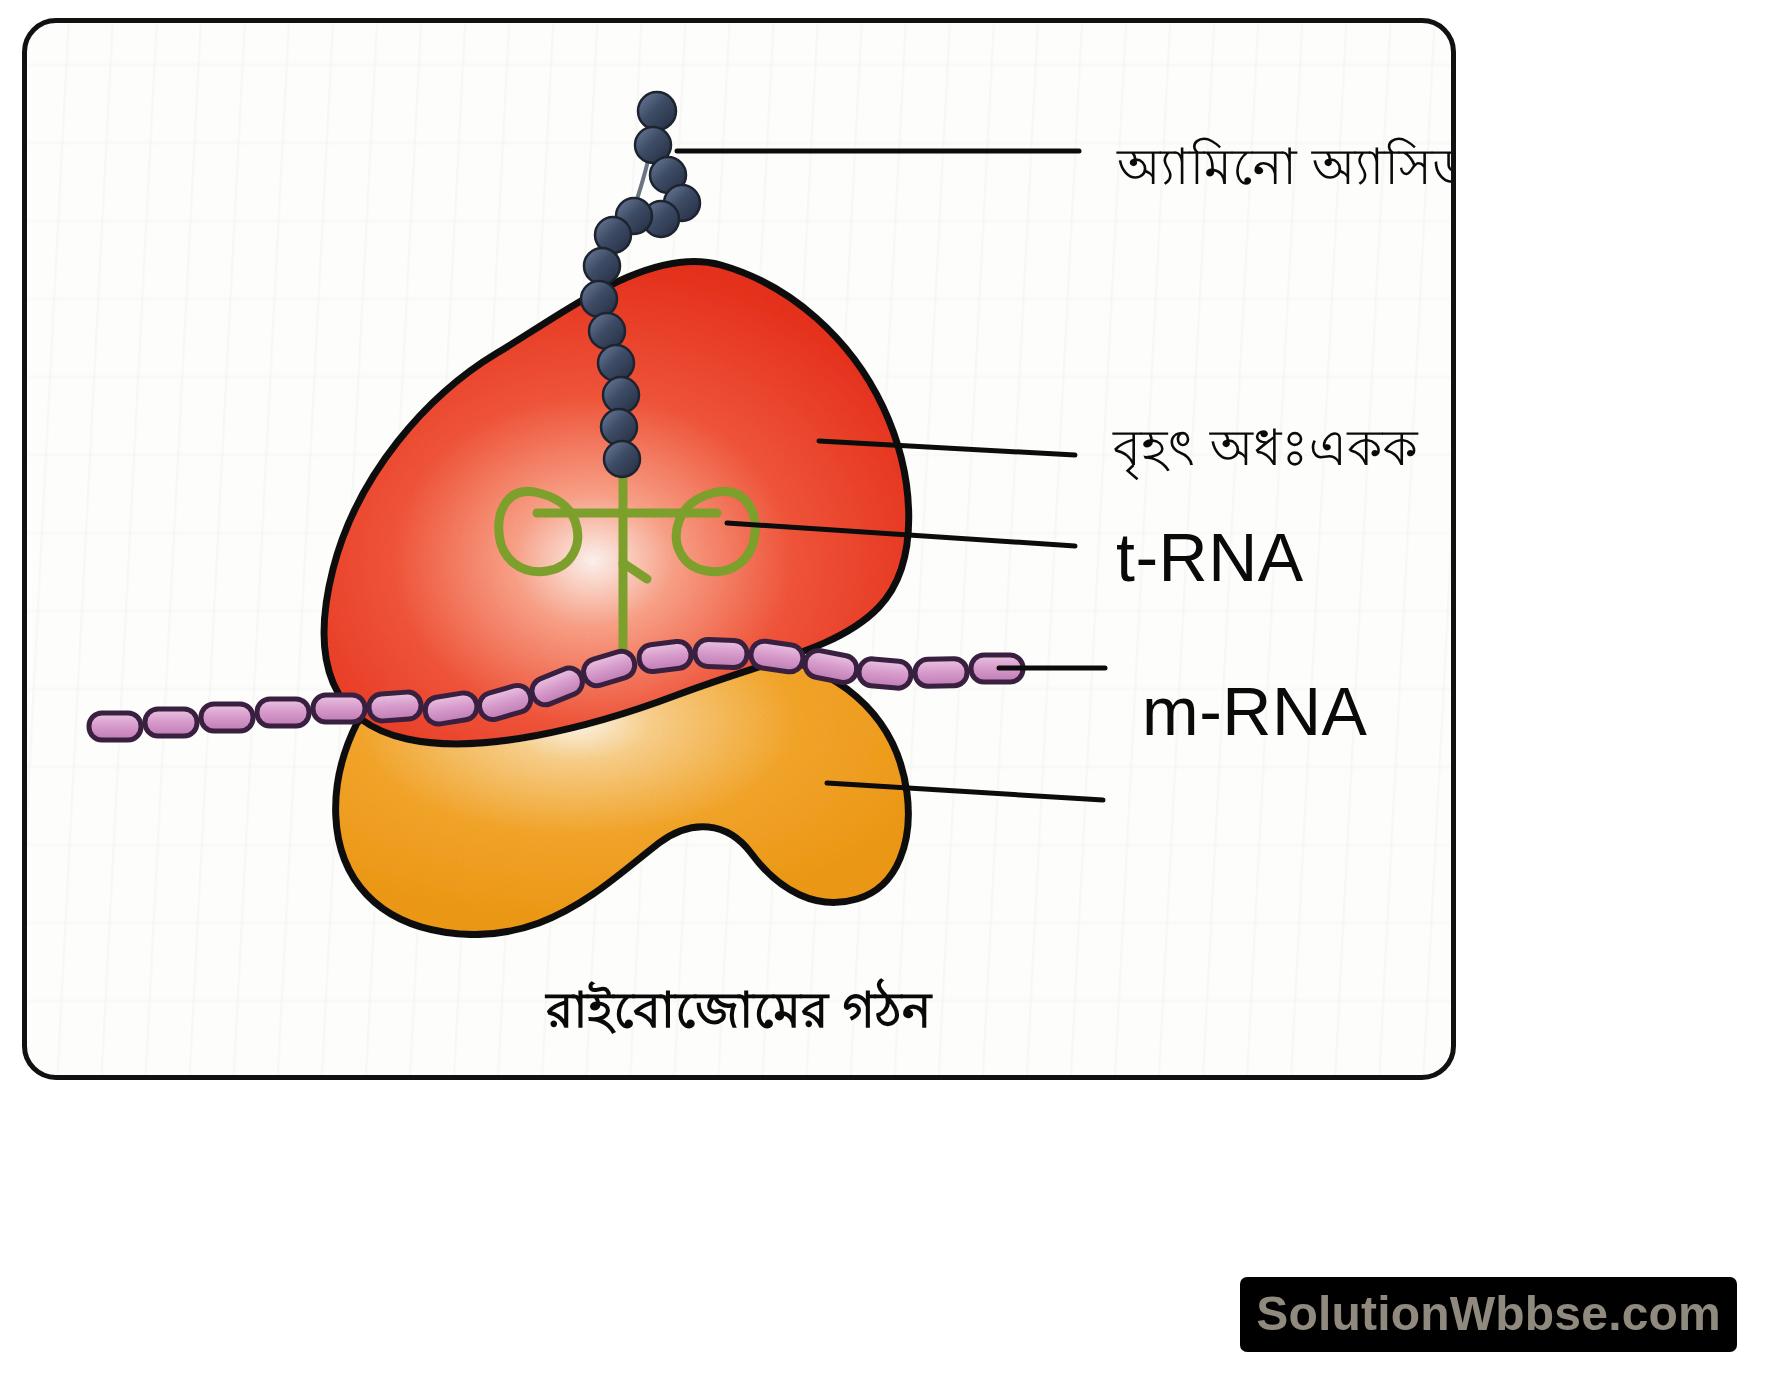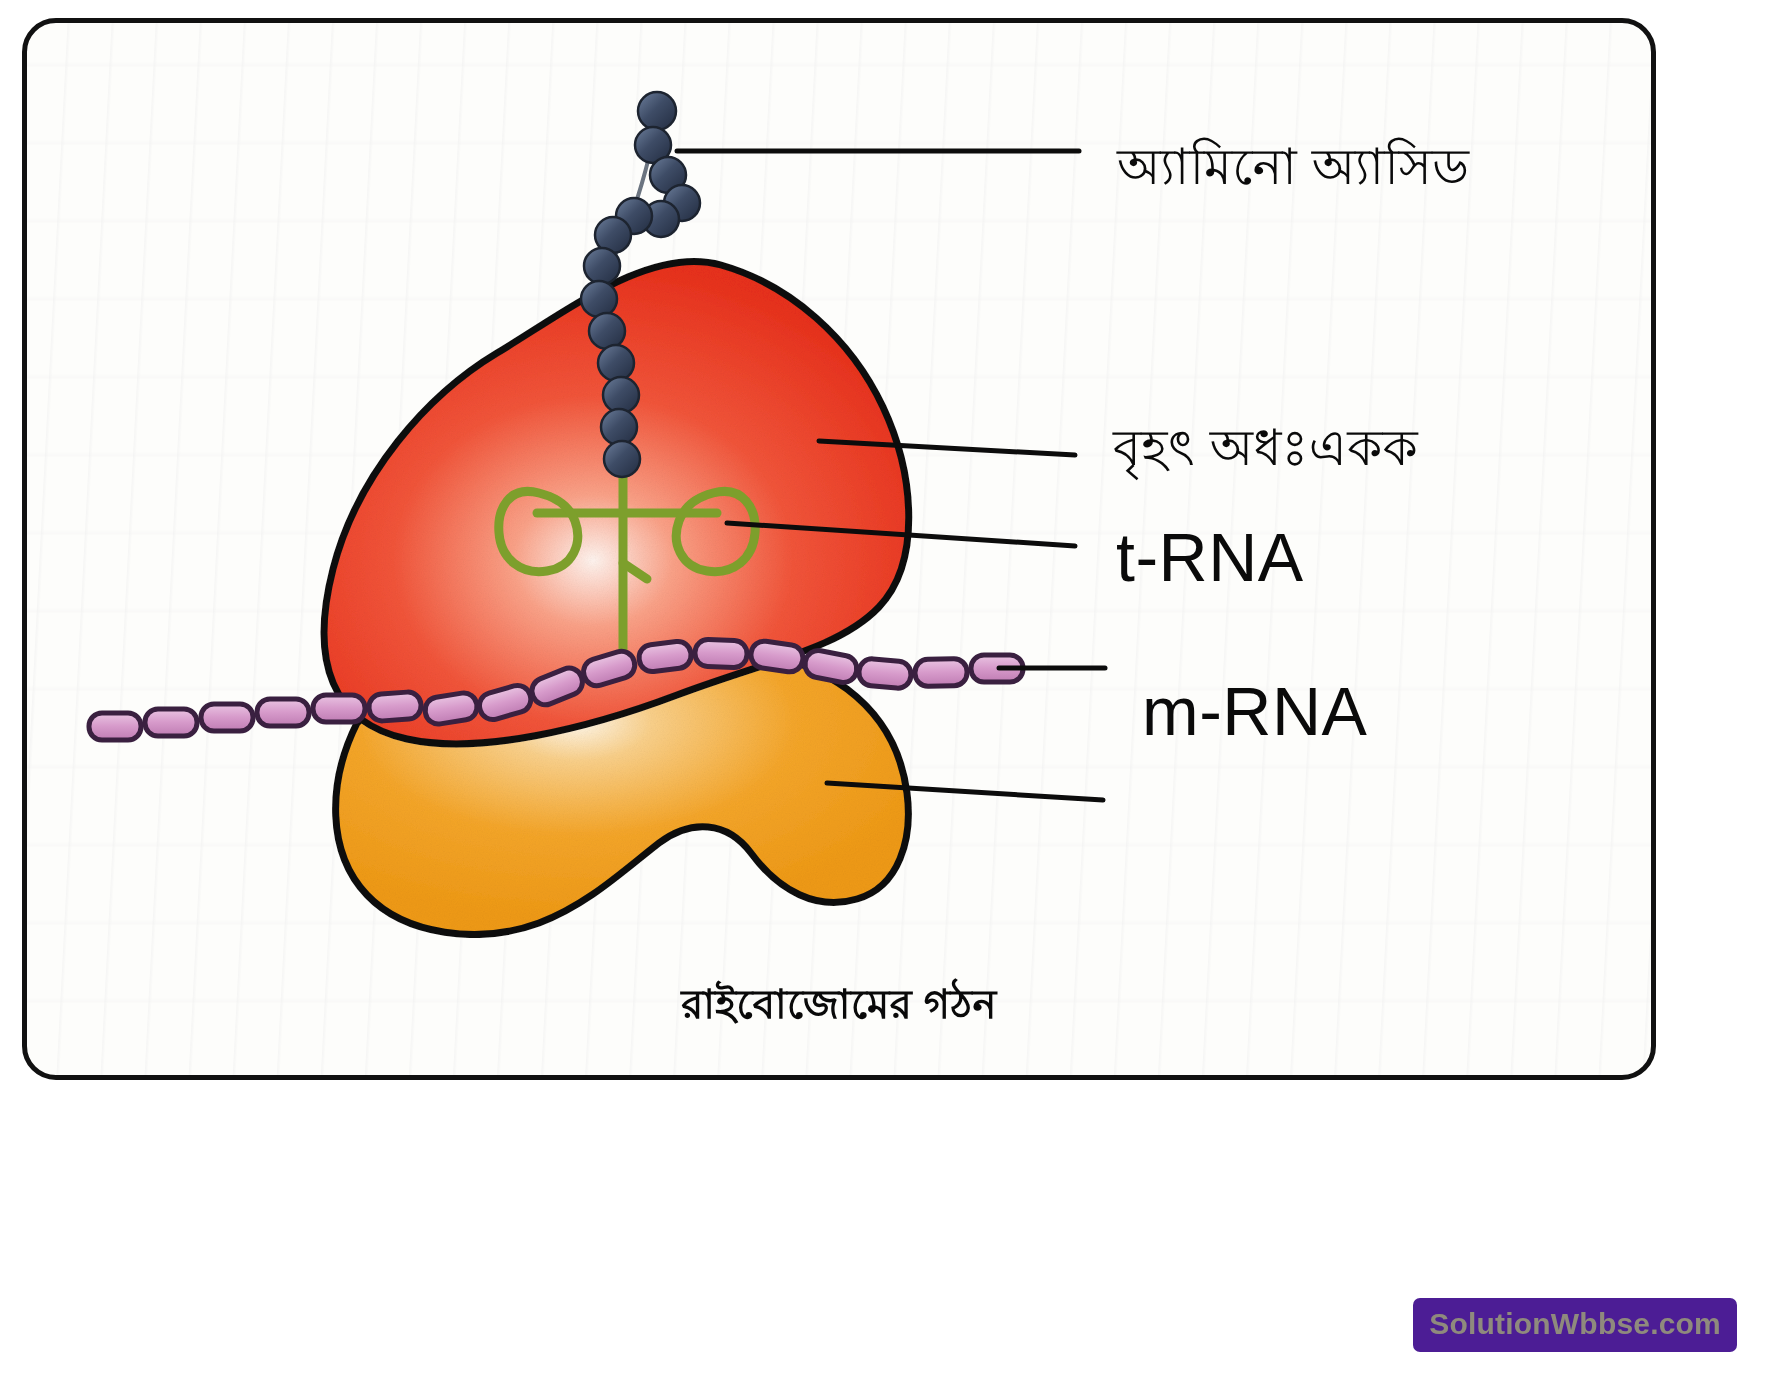--- a/index.html
+++ b/index.html
@@ -19,21 +19,21 @@
     left: 0; top: 0;
     width: 1765px;
     height: 1374px;
     background: #ffffff;
   }
   
   .frame {
     position: absolute;
     left: 22px;
     top: 18px;
-    width: 1634px;
+    width: 1434px;
     height: 1062px;
     border: 5px solid #111111;
     border-radius: 34px;
     background: #fdfdfb;
     box-sizing: border-box;
     overflow: hidden;
   }
   
   .bleed {
     position: absolute;
@@ -75,37 +75,37 @@
   #lbl-mrna   { left: 1115px; top: 654px; }
   #lbl-small  { left: 1112px; top: 756px; }
 
   .caption {
     position: absolute;
     left: 0;
     right: 0;
     top: 950px;
     text-align: center;
     font-family: "Liberation Sans", "DejaVu Sans", sans-serif;
-    font-size: 40px;
+    font-size: 49px;
     font-weight: 700;
     color: #090909;
     letter-spacing: 0.5px;
   }
 
   
   .watermark {
     position: absolute;
     right: 28px;
     bottom: 22px;
-    background: #4c1d95;
+    background: #000000;
     border-radius: 7px;
     padding: 9px 16px 11px 16px;
     color: #8f8a7d;
     font-family: "Liberation Sans", sans-serif;
-    font-size: 30px;
+    font-size: 48px;
     font-weight: 700;
     letter-spacing: 0.2px;
   }
 </style>
 </head>
 <body>
 
 <div id="stage">
 
   <div class="frame">

